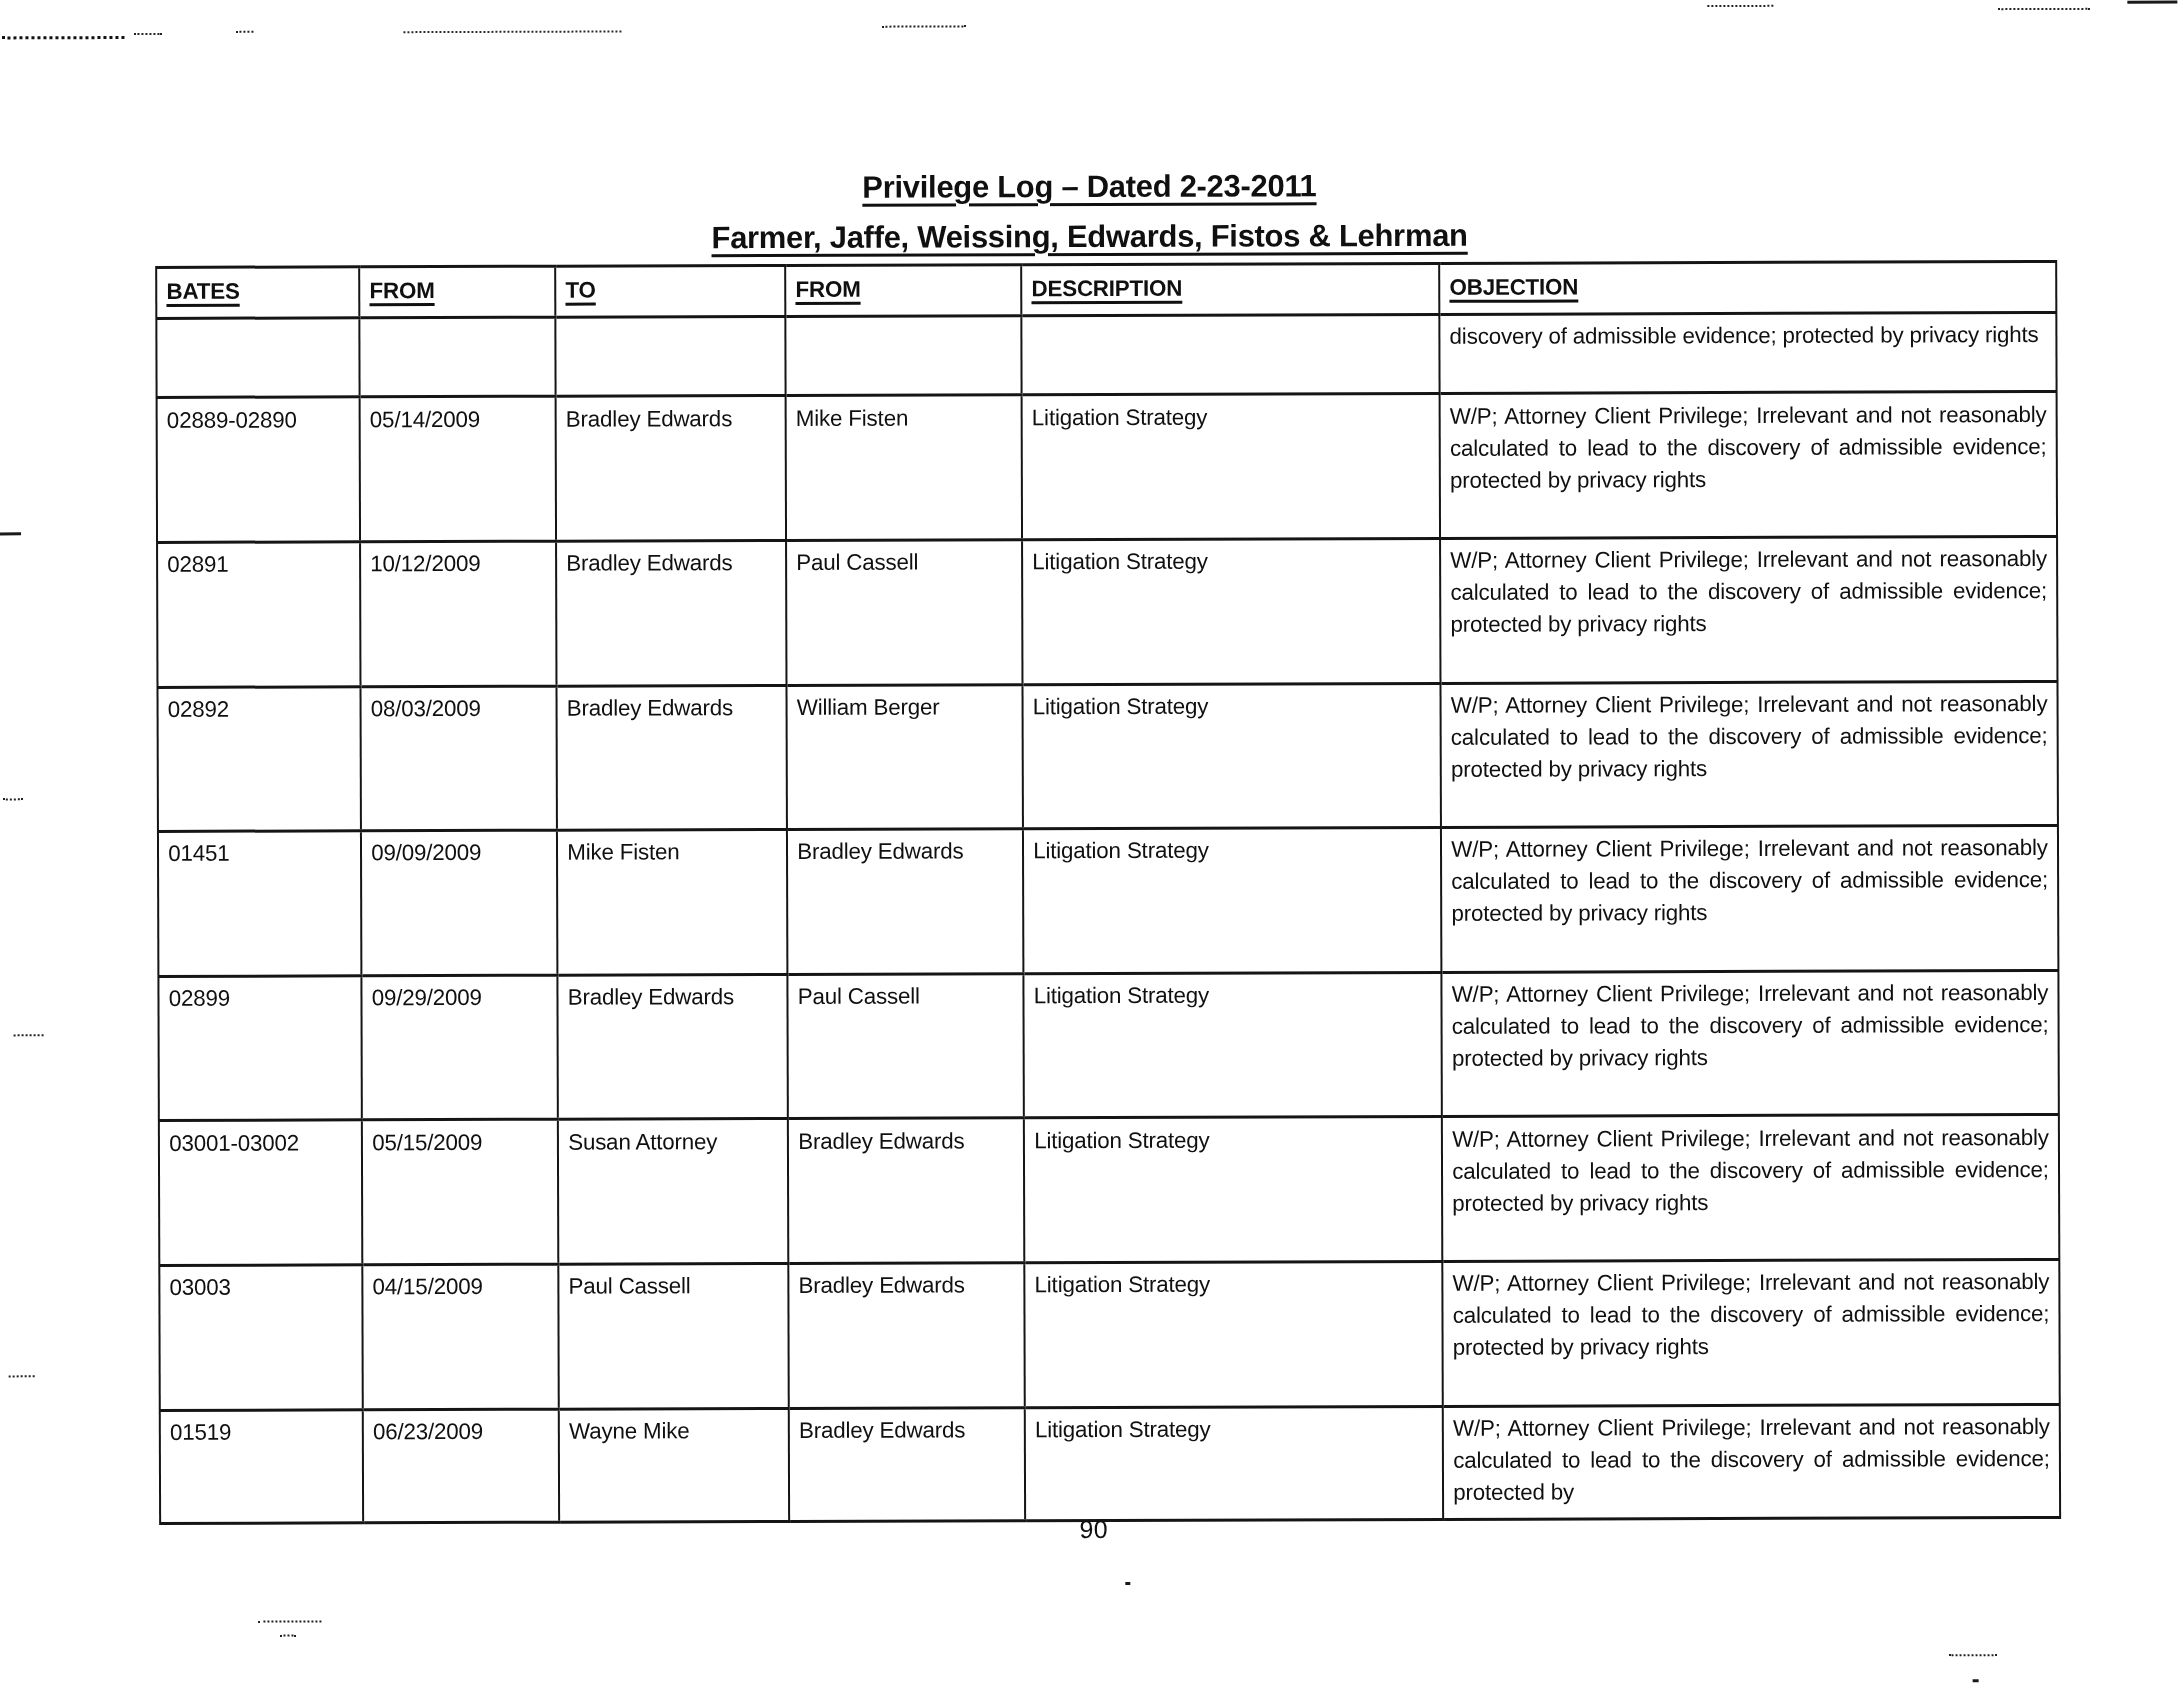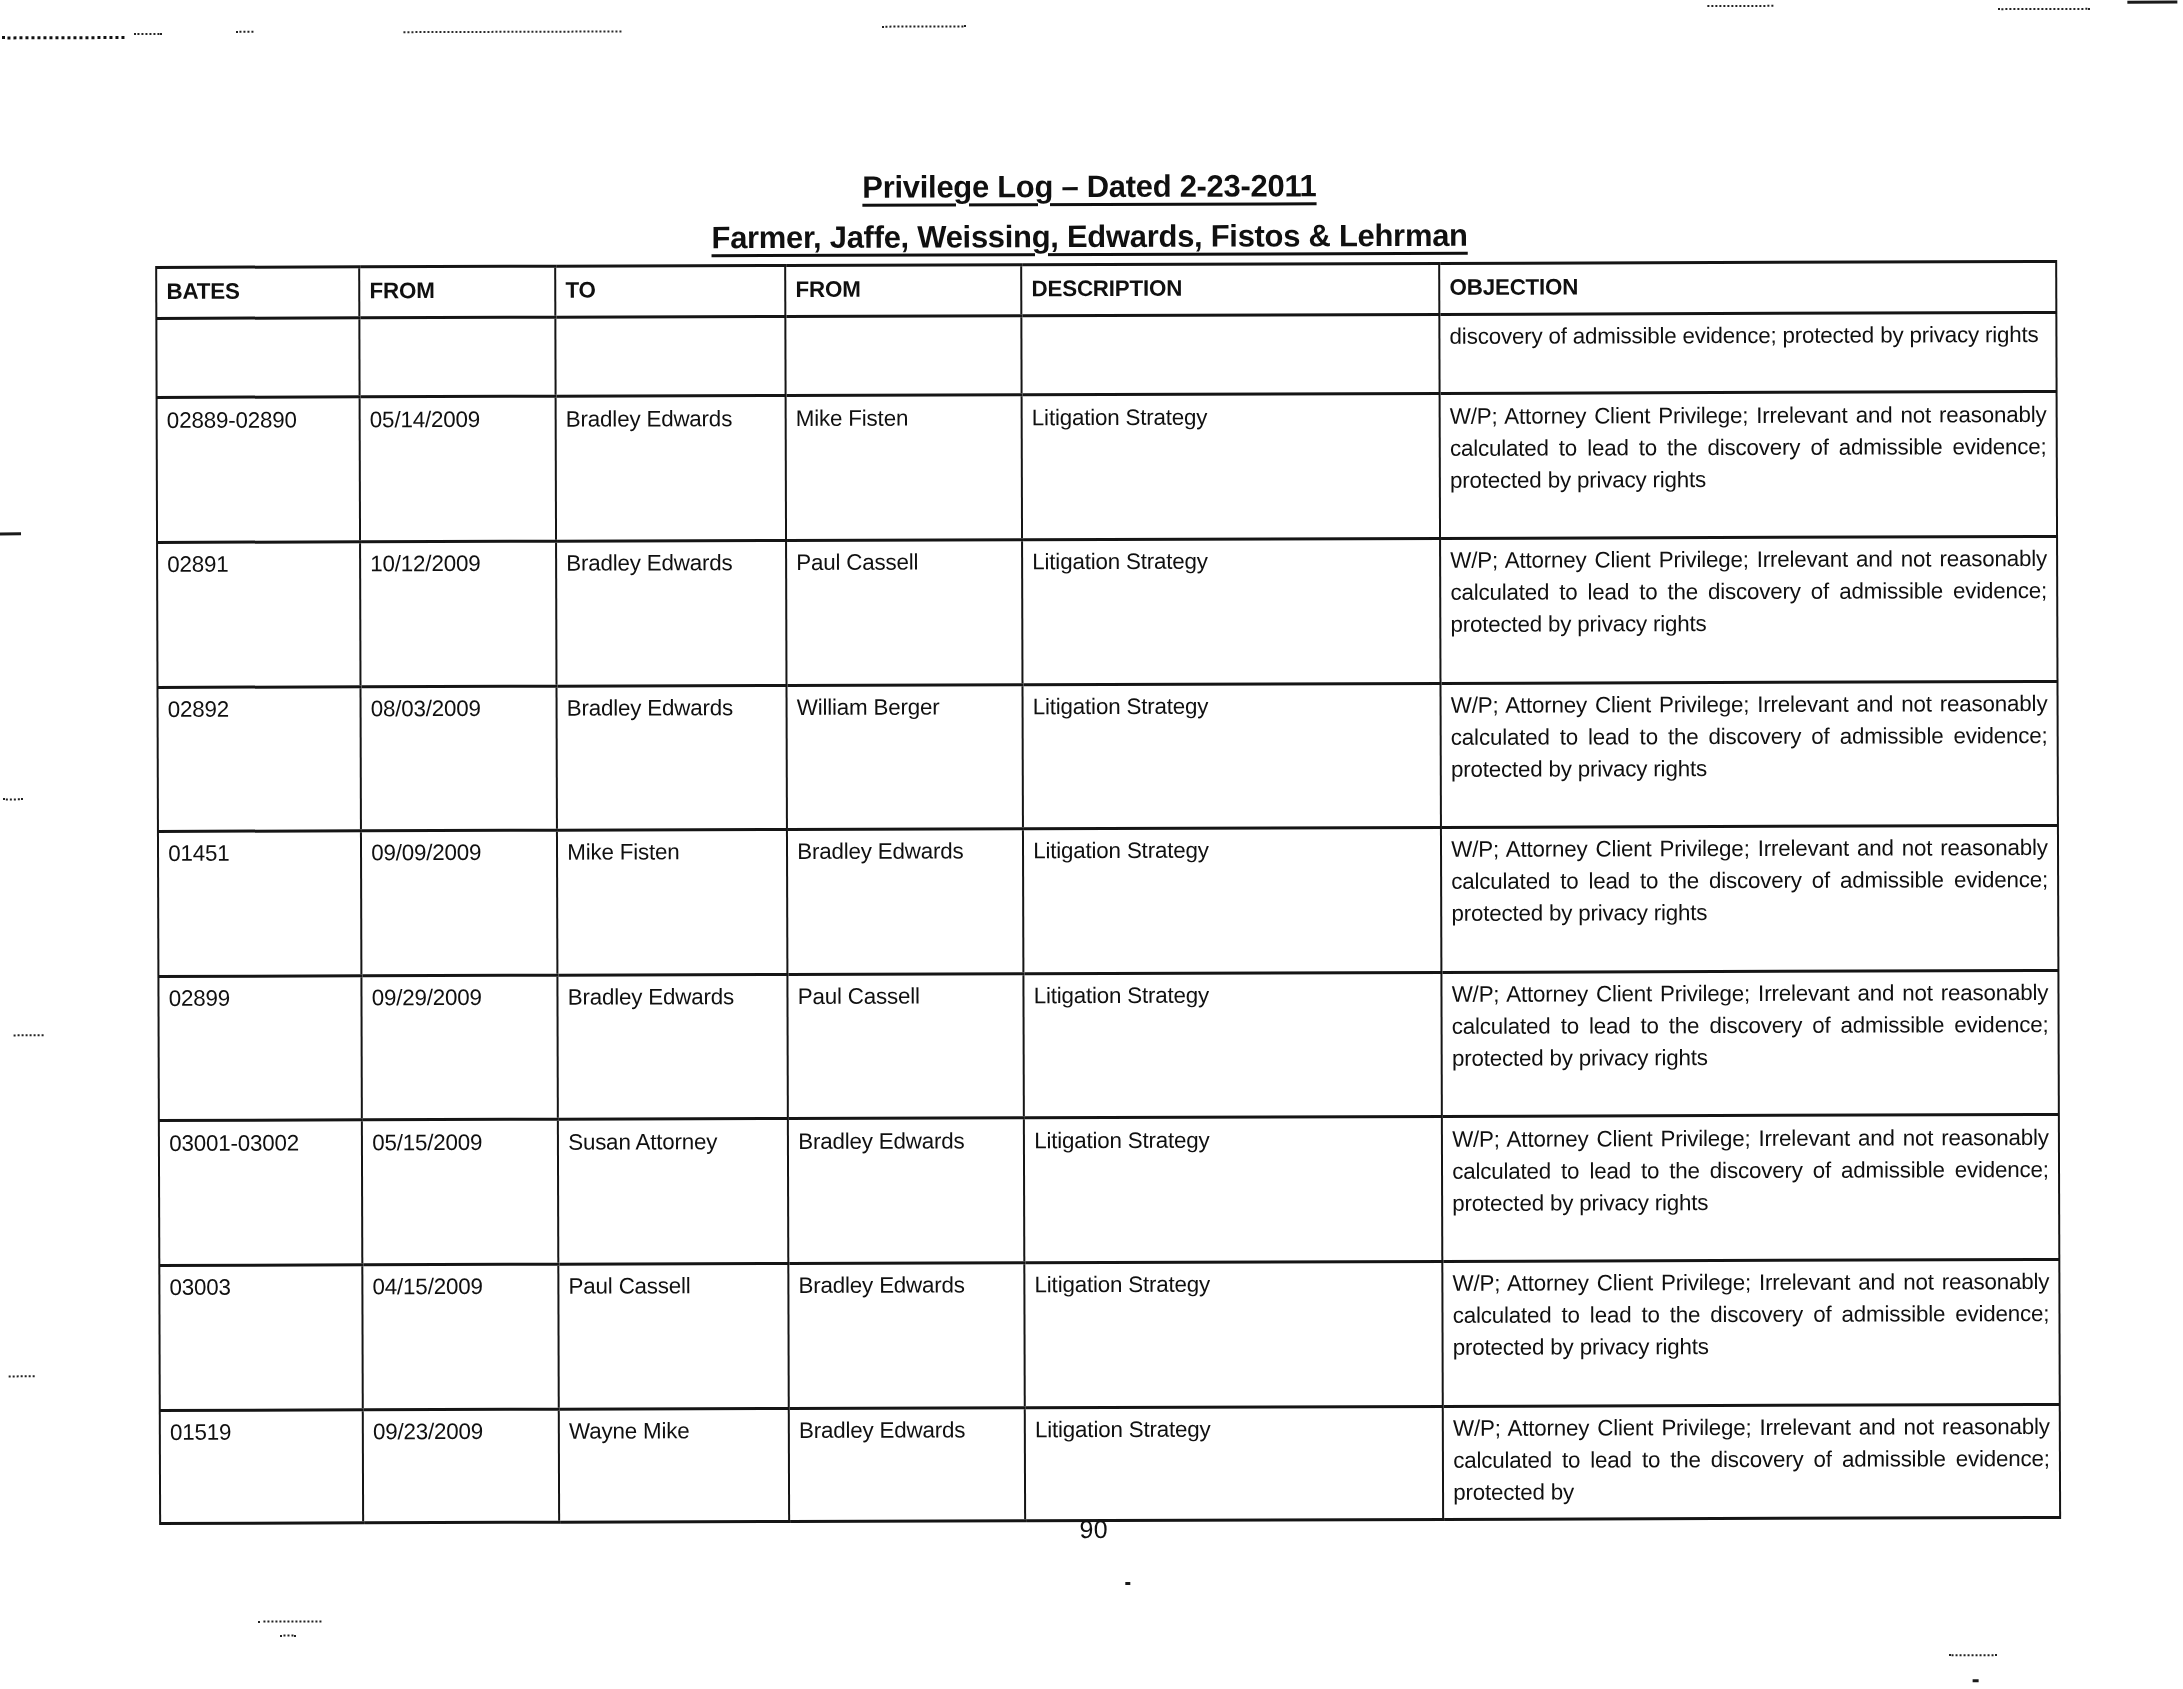--- a/index.html
+++ b/index.html
@@ -61,20 +61,21 @@
     line-height: 32px;
     overflow: hidden;
   }
   table.log th {
     text-align: left;
     font-weight: bold;
     padding: 6.6px 9.2px 9.2px 9.2px;
     height: 26px;
   }
   table.log th span {
+    text-decoration: underline;
     text-decoration-thickness: 2.6px;
     text-underline-offset: 4.6px;
   }
   tr.carryover td { height: 66px; }
   tr.std td { height: 131px; }
   tr.lastrow td { height: 100px; }
   td.objection {
     text-align: justify;
     line-height: 34px;
     padding: 4.6px 10px;
@@ -200,21 +201,21 @@
       <tr class="std">
         <td>03003</td>
         <td>04/15/2009</td>
         <td>Paul Cassell</td>
         <td>Bradley Edwards</td>
         <td>Litigation Strategy</td>
         <td class="objection">W/P; Attorney Client Privilege; Irrelevant and not reasonably calculated to lead to the discovery of admissible evidence; protected by privacy rights</td>
       </tr>
       <tr class="lastrow">
         <td>01519</td>
-        <td>09/23/2009</td>
+        <td>06/23/2009</td>
         <td>Wayne Mike</td>
         <td>Bradley Edwards</td>
         <td>Litigation Strategy</td>
         <td class="objection">W/P; Attorney Client Privilege; Irrelevant and not reasonably calculated to lead to the discovery of admissible evidence; protected by</td>
       </tr>
     </tbody>
   </table>
 
   <div class="page-number">90</div>
 

